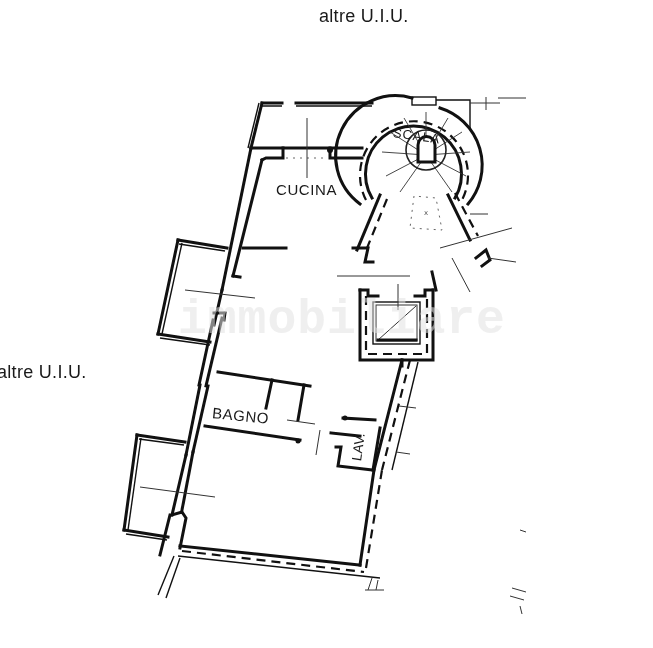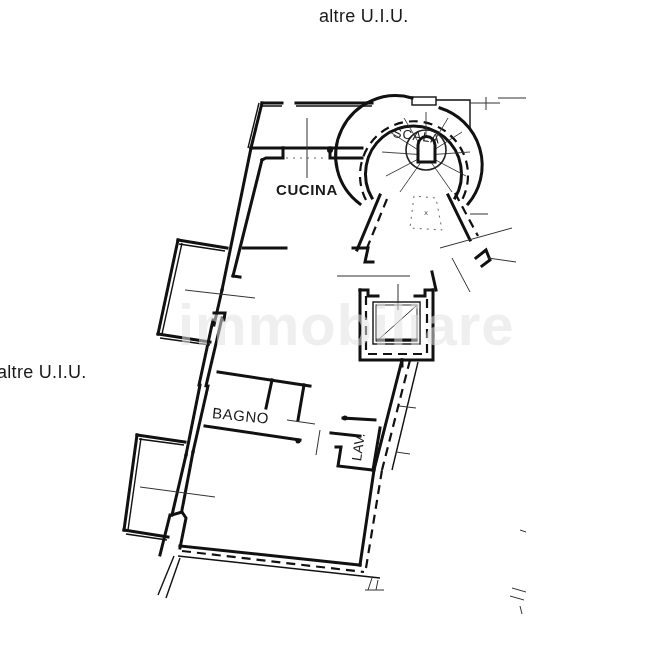--- a/index.html
+++ b/index.html
@@ -2,22 +2,22 @@
 <html><head>
   <meta charset="utf-8">
   <style>
     html, body { margin: 0; padding: 0; background: #ffffff; }
     body { width: 653px; height: 648px; position: relative; overflow: hidden;
            font-family: "Liberation Sans", sans-serif; }
     #plan { position: absolute; left: 0; top: 0; width: 653px; height: 648px; }
     .lbl { position: absolute; color: #1a1a1a; font-family: "Liberation Sans", sans-serif;
            font-size: 18px; letter-spacing: 0.3px; white-space: nowrap; line-height: 1; }
     .lbl-room { font-size: 15px; letter-spacing: 0.6px; }
-    .watermark { position: absolute; left: 178px; top: 296px; font-family: Liberation Sans, sans-serif;
-                 font-size: 58px; font-weight: bold; color: rgba(225,225,225,0.55);
+    .watermark { position: absolute; left: 178px; top: 296px; font-family: Liberation Mono, monospace;
+                 font-size: 48px; font-weight: bold; color: rgba(225,225,225,0.55);
                  letter-spacing: 1px; white-space: nowrap; line-height: 1; }
     .w  { stroke: #111; stroke-width: 3; fill: none; stroke-linecap: square; }
     .wt { stroke: #111; stroke-width: 1.4; fill: none; }
     .th { stroke: #333; stroke-width: 1; fill: none; }
     .dash { stroke: #111; stroke-width: 2.2; fill: none; stroke-dasharray: 9 6; }
     .dot  { stroke: #666; stroke-width: 1; fill: none; stroke-dasharray: 2 5; }
   </style>
 </head>
 <body>
 
@@ -182,18 +182,18 @@
       <path class="th" d="M512 588 L526 592"></path>
       <path class="th" d="M510 596 L524 600"></path>
       <path class="th" d="M520 606 L522 614"></path>
     </g>
   </svg>
 
   <div class="watermark">immobiliare</div>
 
   <div class="lbl" style="left:319px; top:7px;">altre U.I.U.</div>
   <div class="lbl" style="left:-3px; top:363px;">altre U.I.U.</div>
-  <div class="lbl lbl-room" style="left:276px; top:182px;font-weight:bold;">CUCINA</div>
+  <div class="lbl lbl-room" style="left:276px; top:182px;">CUCINA</div>
   <div class="lbl" style="left:394px; top:126px; font-size:13px; letter-spacing:1px; transform:rotate(8deg); transform-origin:left top;">SCALA</div>
   <div class="lbl lbl-room" style="left:213px; top:405px; transform:rotate(6deg); transform-origin:left top;">BAGNO</div>
   <div class="lbl" style="left:350px; top:460px; font-size:13.5px; transform:rotate(-82deg); transform-origin:left top;">LAV.</div>
 
 </div>
 
 </body></html>

